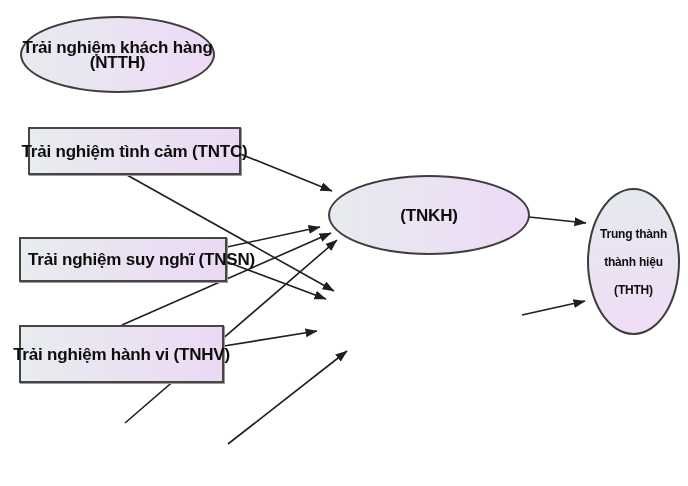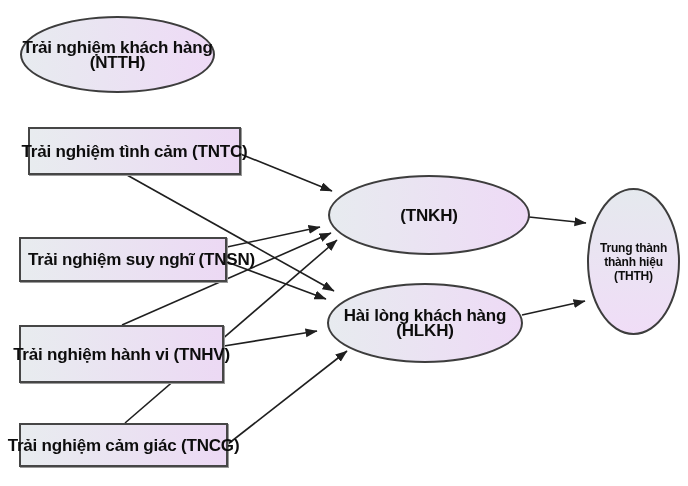--- a/index.html
+++ b/index.html
@@ -41,21 +41,21 @@
     line-height:14px;
   }
   
   #n-tnkh{left:20px;top:16px;width:195px;height:77px;}
   #n-tntc{left:20px;top:127px;width:213px;height:48px;margin-left:8px;}
   #n-tnsn{left:19px;top:237px;width:208px;height:45px;padding-left:37px;}
   #n-tnhv{left:19px;top:325px;width:205px;height:58px;}
   #n-tncg{left:19px;top:423px;width:209px;height:44px;}
   #n-ntth{left:328px;top:175px;width:202px;height:80px;}
   #n-hlkh{left:327px;top:283px;width:196px;height:80px;}
-  #n-thth{left:587px;top:188px;width:93px;height:147px;}
+  #n-thth{left:587px;top:188px;width:93px;height:147px;gap:14px;}
 </style>
 </head>
 <body>
 
 <div class="canvas">
 
   <svg class="edge-layer" viewBox="0 0 688 486" xmlns="http://www.w3.org/2000/svg">
     <defs>
       <marker id="arrow" markerUnits="userSpaceOnUse" markerWidth="13" markerHeight="10" refX="11.5" refY="4.5" orient="auto">
         <path d="M0,0 L12,4.5 L0,9 z" fill="#1f1f1f"></path>
@@ -83,32 +83,25 @@
   </div>
 
   <div id="n-tnsn" class="node rect-node">
     <span>Trải nghiệm suy nghĩ (TNSN)</span>
   </div>
 
   <div id="n-tnhv" class="node rect-node">
     <span>Trải nghiệm hành vi (TNHV)</span>
   </div>
 
-  <div id="n-tncg" class="node rect-node">
-    <span>Trải nghiệm cảm giác (TNCG)</span>
-  </div>
 
   <div id="n-ntth" class="node ellipse-node">
     <span>(TNKH)</span>
   </div>
 
-  <div id="n-hlkh" class="node ellipse-node">
-    <span>Hài lòng khách hàng</span>
-    <span>(HLKH)</span>
-  </div>
 
   <div id="n-thth" class="node ellipse-node vertical">
     <span>Trung thành</span>
     <span>thành hiệu</span>
     <span>(THTH)</span>
   </div>
 
 </div>
 
 </body></html>

